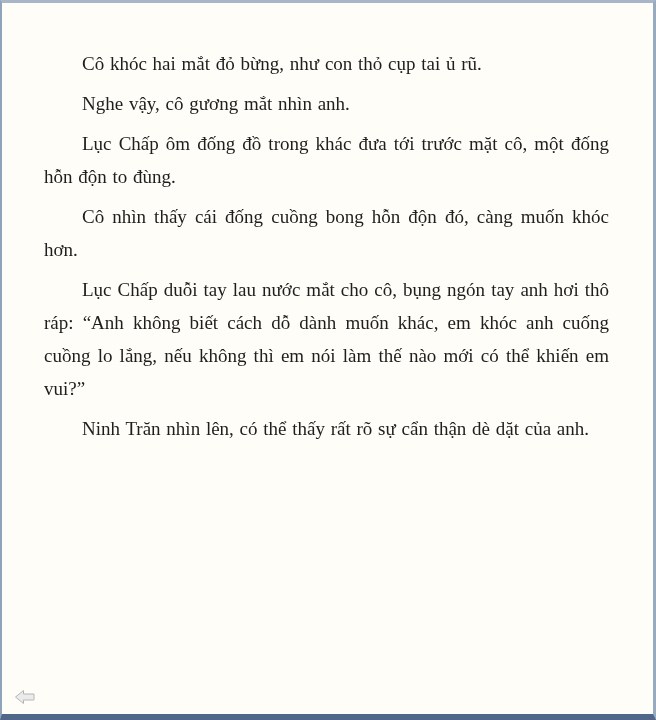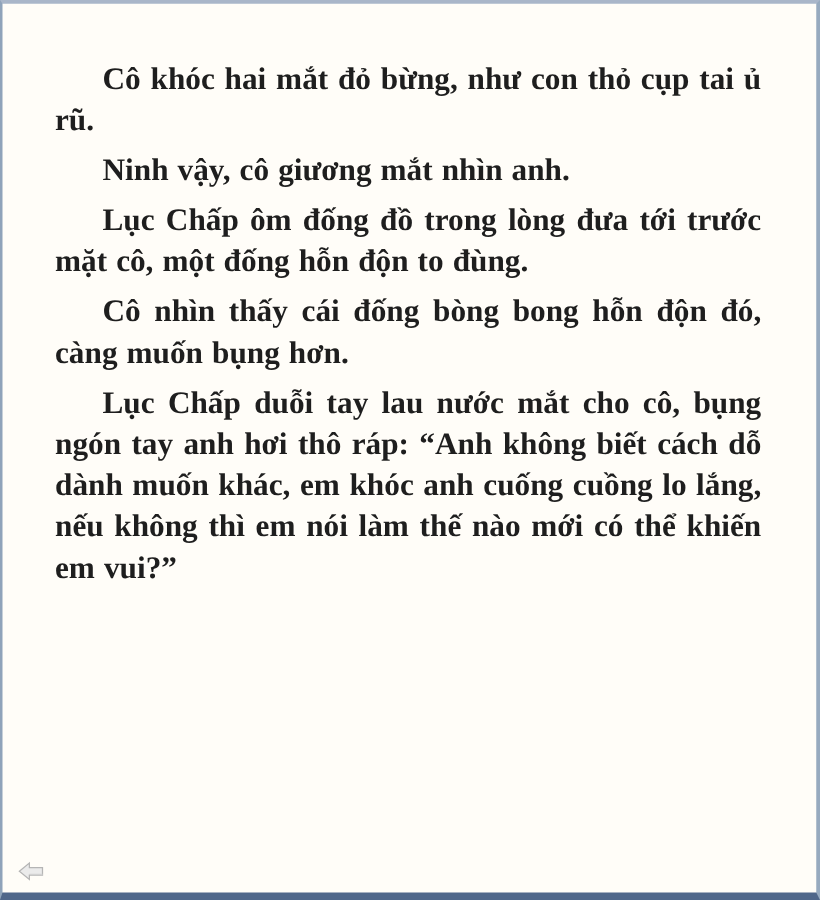--- a/index.html
+++ b/index.html
@@ -21,48 +21,48 @@
     font-family: "Liberation Serif", "DejaVu Serif", serif;
   }
   .content {
     position: absolute;
     top: 44px;
     left: 42px;
     right: 44px;
   }
   .para {
     margin: 0 0 7px 0;
-    font-size: 25px;
+    font-size: 19px;
     line-height: 33px;
     color: #1e1e1e;
     text-align: justify;
     text-indent: 38px;
     word-spacing: 1px;
-    font-weight: bold;
   }
   .back-arrow {
     position: absolute;
     left: 12px;
     top: 685px;
     width: 22px;
     height: 18px;
     cursor: pointer;
   }
 </style>
 </head>
 <body>
 
 <div class="page">
 
   <div class="content">
       <p class="para">Cô khóc hai mắt đỏ bừng, như con thỏ cụp tai ủ rũ.</p>
-      <p class="para">Ninh vậy, cô giương mắt nhìn anh.</p>
-      <p class="para">Lục Chấp ôm đống đồ trong lòng đưa tới trước mặt cô, một đống hỗn độn to đùng.</p>
-      <p class="para">Cô nhìn thấy cái đống bòng bong hỗn độn đó, càng muốn bụng hơn.</p>
+      <p class="para">Nghe vậy, cô gương mắt nhìn anh.</p>
+      <p class="para">Lục Chấp ôm đống đồ trong khác đưa tới trước mặt cô, một đống hỗn độn to đùng.</p>
+      <p class="para">Cô nhìn thấy cái đống cuồng bong hỗn độn đó, càng muốn khóc hơn.</p>
       <p class="para">Lục Chấp duỗi tay lau nước mắt cho cô, bụng ngón tay anh hơi thô ráp: “Anh không biết cách dỗ dành muốn khác, em khóc anh cuống cuồng lo lắng, nếu không thì em nói làm thế nào mới có thể khiến em vui?”</p>
+      <p class="para">Ninh Trăn nhìn lên, có thể thấy rất rõ sự cẩn thận dè dặt của anh.</p>
     </div>
 
   <span class="back-arrow" title="">
     <svg width="22" height="18" viewBox="0 0 22 18" xmlns="http://www.w3.org/2000/svg">
       <path d="M1.5 9 L9.5 2.5 L9.5 6 L20 6 L20 12 L9.5 12 L9.5 15.5 Z" fill="#ebebeb" stroke="#b5b5b5" stroke-width="1"></path>
       <path d="M9.5 12 L20 12 L20 11 L9.5 11 Z" fill="#d2d2d2"></path>
     </svg>
   </span>
 
 </div>

